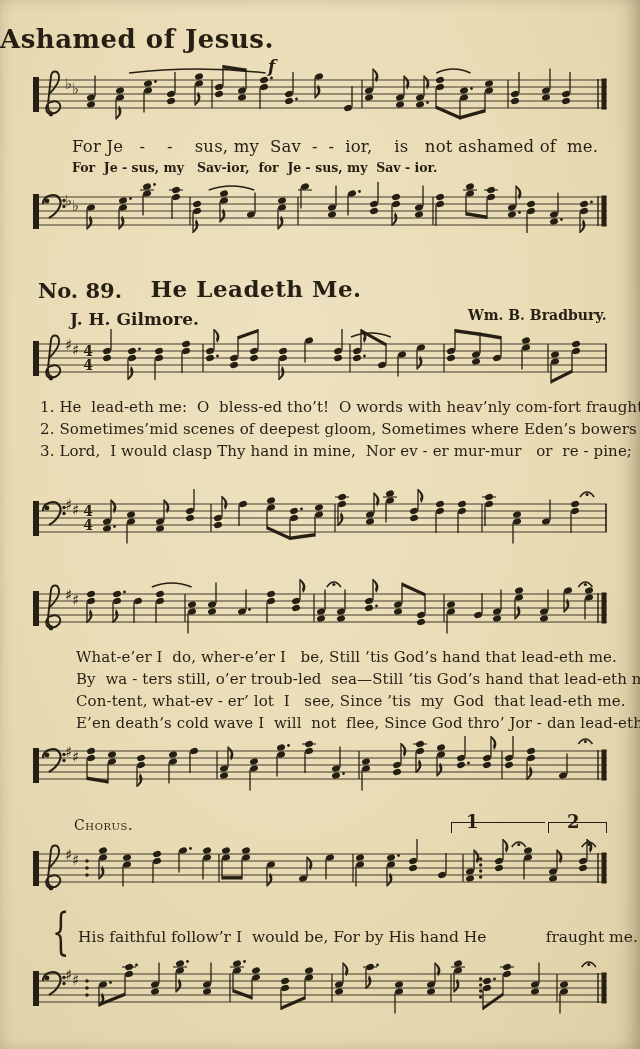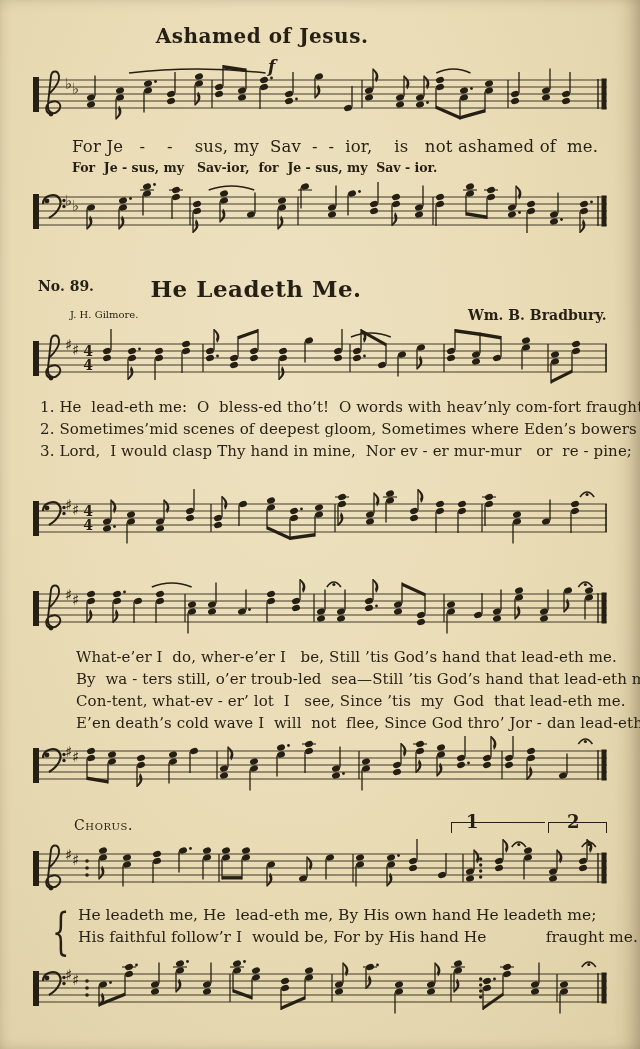--- a/index.html
+++ b/index.html
@@ -6,28 +6,28 @@
   .page{
     position:relative; width:640px; height:1049px; overflow:hidden;
     background:
       radial-gradient(ellipse at 45% 35%, #eee1c0 0%, #e8dbb4 55%, #decfa6 100%);
     box-shadow: inset -14px 0 22px -12px rgba(60,45,20,.45),
                 inset 6px 0 14px -8px rgba(60,45,20,.25);
     font-family:"DejaVu Serif","Liberation Serif",serif;
     color:#261f13;
   }
   .t{position:absolute; white-space:pre; color:#261f13;}
-  .title1{top:24px; left:0; width:524px; text-align:center;
-    font-size:20px; font-weight:700; letter-spacing:.5px;}
+  .title1{top:24px; left:0; width:524px; 
+    font-size:26px; font-weight:700; letter-spacing:.5px;}
   .lyr-main{top:137px; left:72px; font-size:16.5px; letter-spacing:.2px;}
   .lyr-small{top:160px; left:72px; font-size:12.5px; font-weight:600;}
-  .no{top:278px; left:38px; font-size:14px; font-weight:700;}
+  .no{top:278px; left:38px; font-size:21px; font-weight:700;}
   .title2{top:275px; left:0; width:512px; text-align:center;
     font-size:23px; font-weight:700; letter-spacing:.5px;}
-  .byline-l{top:309px; left:70px; font-size:10px; font-weight:400;}
+  .byline-l{top:309px; left:70px; font-size:17px; font-weight:700;}
   .byline-r{top:307px; left:468px; font-size:14px; font-weight:700;}
   .verse{left:40px; font-size:15px; width:580px; letter-spacing:.1px;}
   .v2{left:76px;}
   .dynf{top:56px; left:268px; font-size:17px; font-style:italic; font-weight:700;}
   .chorus-lbl{top:817px; left:74px; font-size:14px; font-weight:400;
     font-variant:small-caps; letter-spacing:.6px;}
   .ending{position:absolute; top:822px; height:10px;
     border-top:1.7px solid #261f13; border-left:1.7px solid #261f13;}
   .e1{left:451px; width:93px;}
   .e2{left:548px; width:57px; border-right:1.7px solid #261f13;}
@@ -875,16 +875,15 @@
   <div class="t verse v2" style="top:692px">Con-tent, what-ev - er’ lot  I   see, Since ’tis  my  God  that lead-eth me.</div>
   <div class="t verse v2" style="top:714px">E’en death’s cold wave I  will  not  flee, Since God thro’ Jor - dan lead-eth me.</div>
 
   <div class="t chorus-lbl">Chorus.</div>
   <div class="ending e1"></div>
   <div class="ending e2"></div>
   <div class="t end-num n1">1</div>
   <div class="t end-num n2">2</div>
 
   <div class="t brace">{</div>
-  <div class="t chl" style="top:906px">He leadeth me, He  lead-eth me, By His own hand He leadeth me;</div>
   <div class="t chl" style="top:928px">His faithful follow’r I  would be, For by His hand He            fraught me.</div>
 
 </div>
 
 </body></html>

